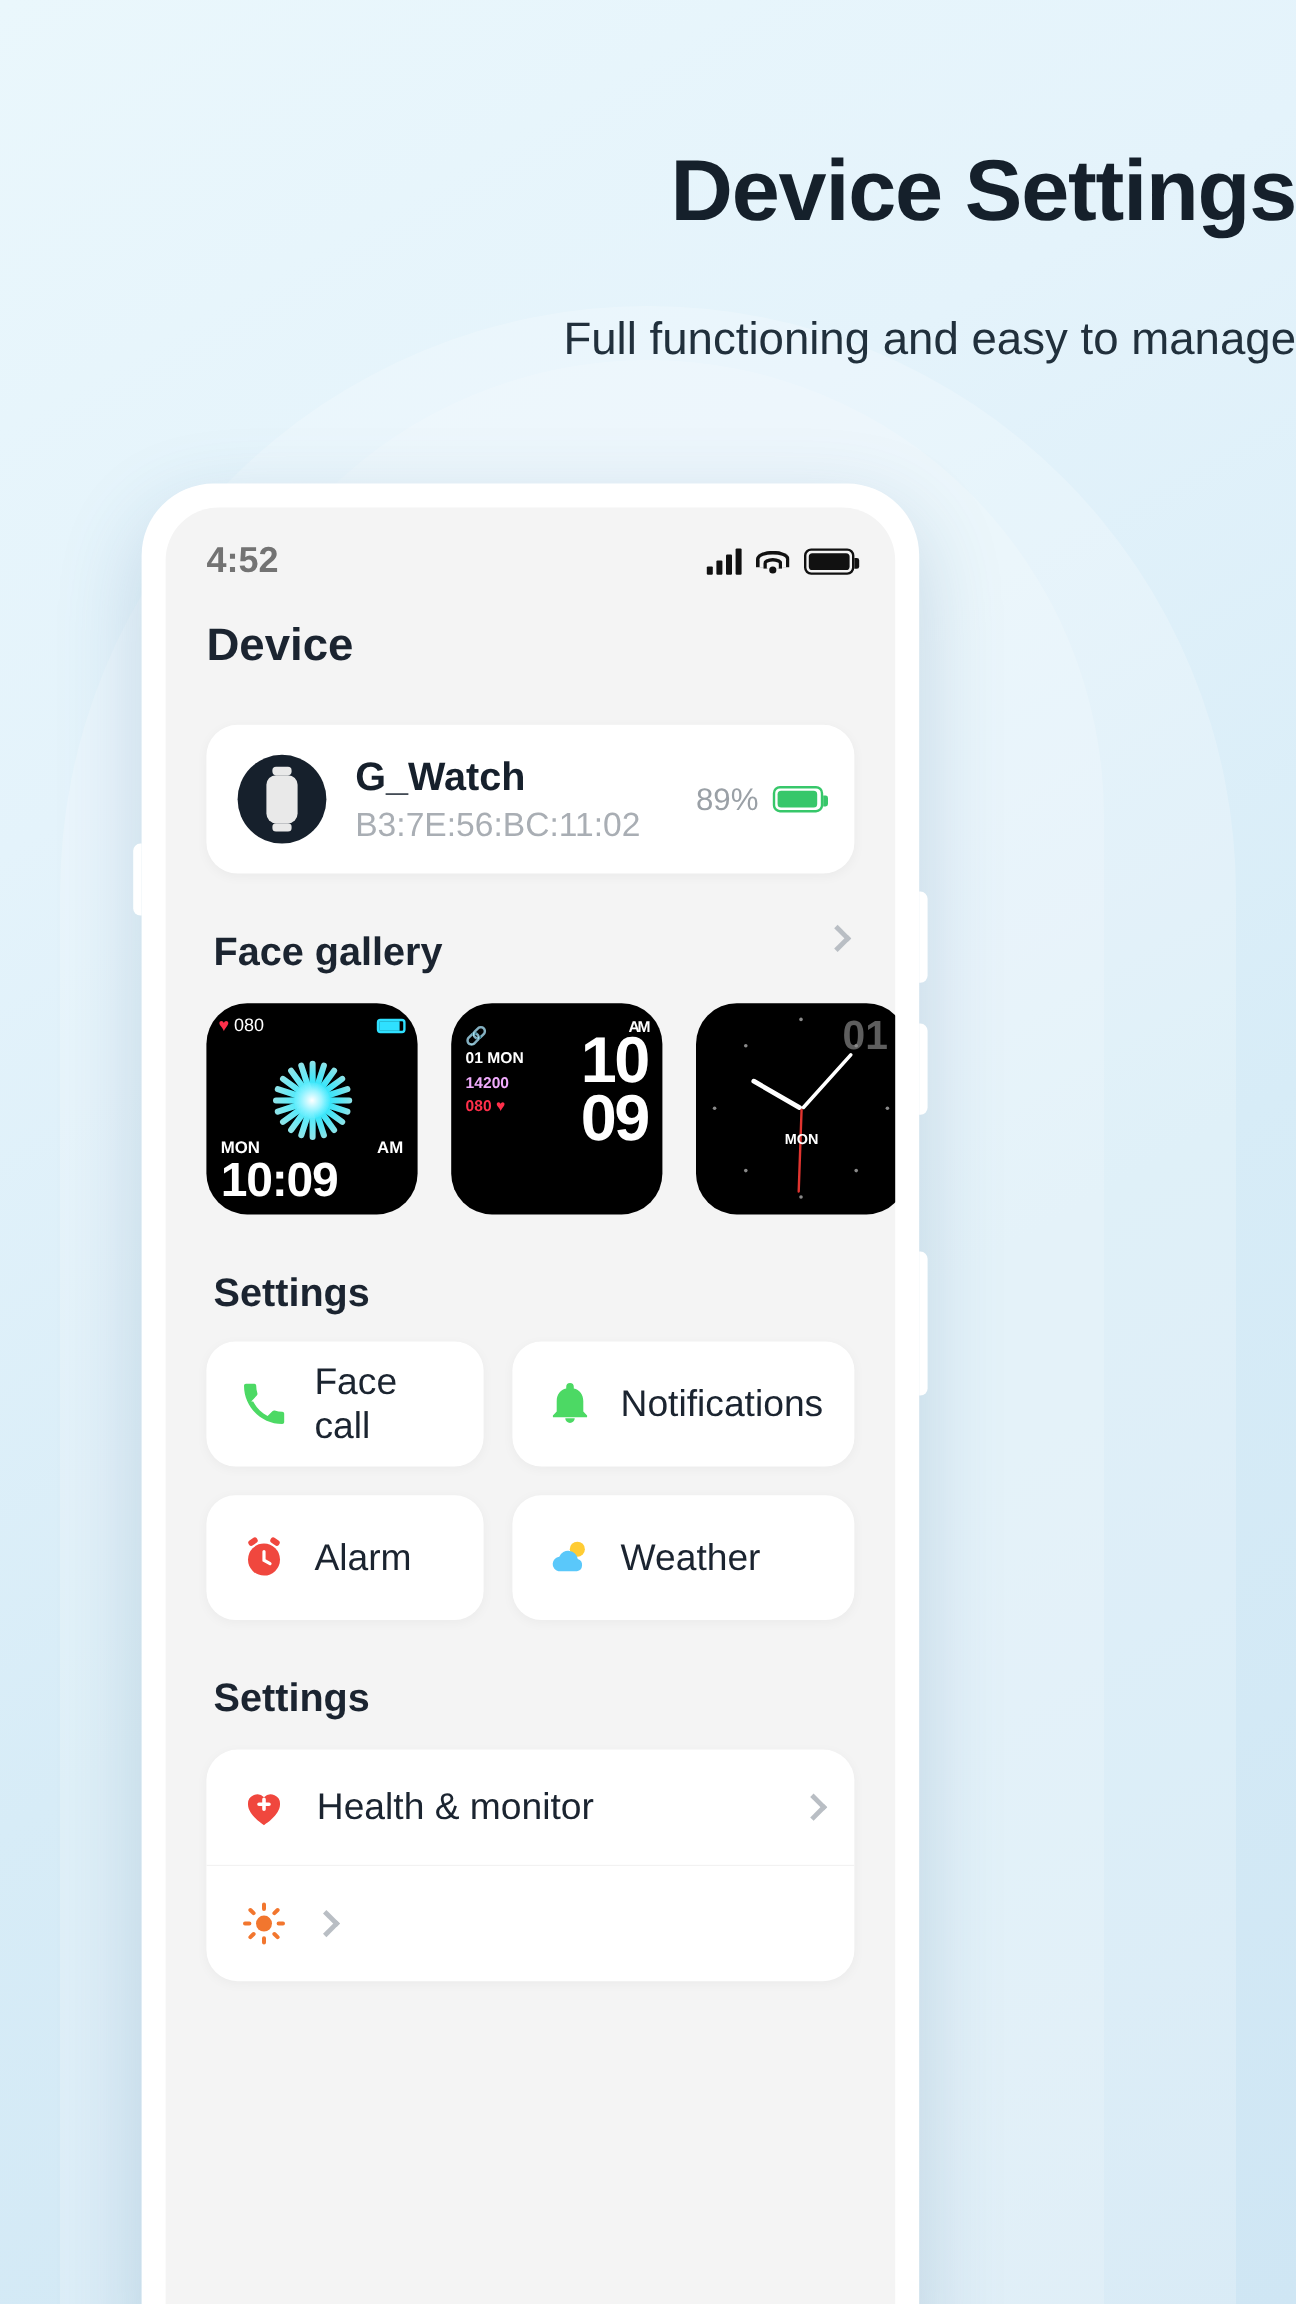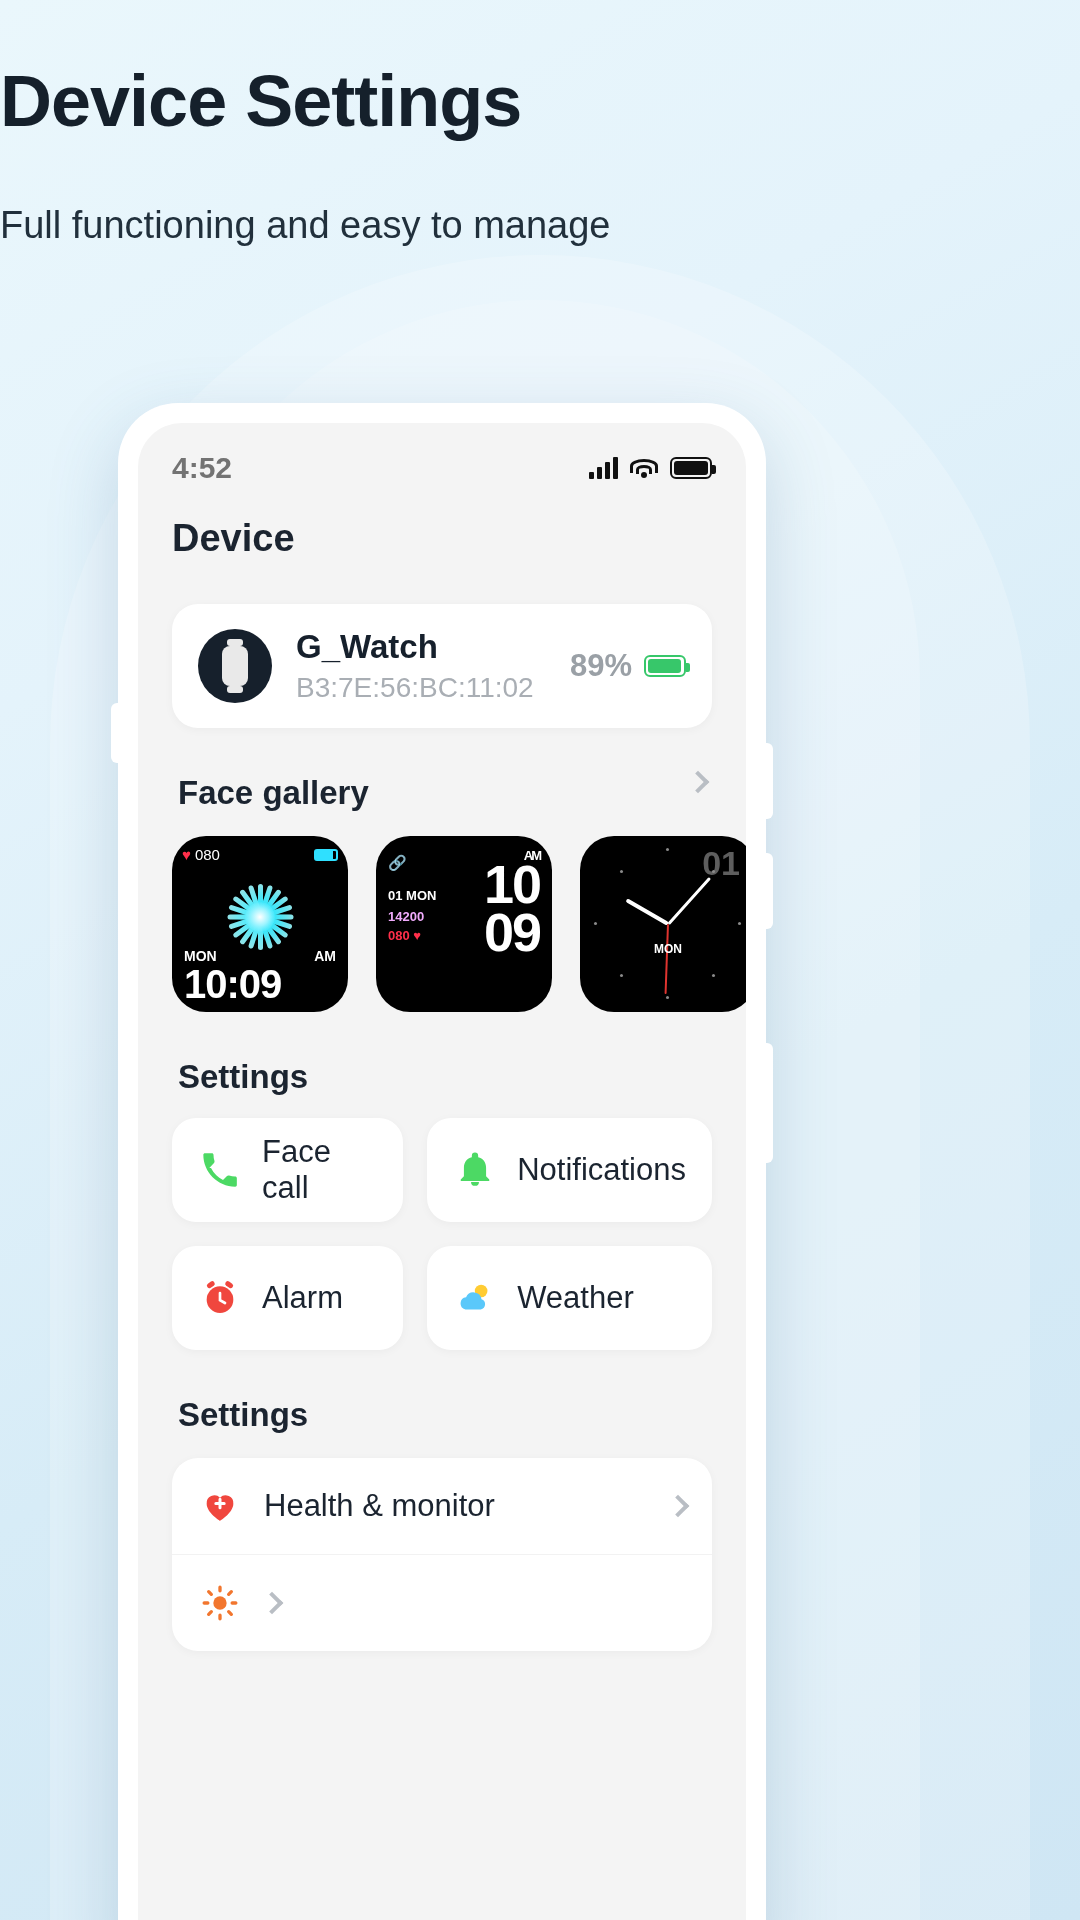--- a/index.html
+++ b/index.html
@@ -12,21 +12,21 @@
   .bg-blob{
     position:absolute; left:50%; transform:translateX(-50%);
     top:255px; width:980px; height:1700px; border-radius:500px 500px 0 0;
     background:rgba(255,255,255,.22); pointer-events:none;
   }
   .bg-blob2{
     position:absolute; left:50%; transform:translateX(-50%);
     top:300px; width:760px; height:1620px; border-radius:400px 400px 0 0;
     background:rgba(255,255,255,.18); pointer-events:none;
   }
-  .hero{ position:relative; z-index:2; text-align:left; padding-top:60px; }
+  .hero{ position:relative; z-index:2; text-align:right; padding-top:118px; }
   .hero h1{
     font-size:72px; font-weight:bold; color:#15202b; letter-spacing:-1px;
   }
   .hero p{
     margin-top:62px; font-size:38px; color:#21303c; font-weight:400;
   }
 
   
   .phone{
     position:absolute; left:118px; top:403px; width:648px; height:1560px;
@@ -72,21 +72,21 @@
     width:74px;height:74px;border-radius:50%;background:#16202c;
     display:flex;align-items:center;justify-content:center;flex:0 0 auto;
   }
   .watch-glyph{ width:26px;height:40px;background:#e9e9e9;border-radius:8px;position:relative;}
   .watch-glyph:before,.watch-glyph:after{content:"";position:absolute;left:5px;width:16px;height:7px;background:#e9e9e9;border-radius:3px;}
   .watch-glyph:before{top:-7px}.watch-glyph:after{bottom:-7px}
   .device-info{flex:1;}
   .device-name{font-size:33px;font-weight:bold;color:#16202c;}
   .device-mac{font-size:28px;color:#a9aeb4;margin-top:6px;}
   .device-batt{display:flex;align-items:center;gap:12px;}
-  .batt-pct{font-size:31px;color:#9aa0a6;font-weight:bold;}
+  .batt-pct{font-size:26px;color:#9aa0a6;}
   .batt-ico{width:42px;height:22px;border:2px solid #37c76a;border-radius:6px;position:relative;}
   .batt-ico:after{content:"";position:absolute;right:-6px;top:6px;width:4px;height:9px;background:#37c76a;border-radius:0 2px 2px 0;}
   .batt-ico i{position:absolute;left:2px;top:2px;bottom:2px;right:3px;background:#37c76a;border-radius:3px;display:block;}
 
   .sec-head{
     display:flex;align-items:flex-start;justify-content:space-between;
     padding:0 40px; margin-top:46px;
   }
   .sec-title{font-size:33px;font-weight:bold;color:#1b2430;}
   .chev{ width:16px;height:16px;border-right:4px solid #b9bec4;border-top:4px solid #b9bec4;transform:rotate(45deg);}
@@ -107,21 +107,21 @@
   .flower .core{width:30px;height:30px;margin:-15px 0 0 -15px;border-radius:50%;
     background:radial-gradient(circle,#ffffff 0%,#9cf4ff 40%,rgba(18,190,230,0) 75%);}
   .f1-bot{position:absolute;bottom:8px;left:12px;right:12px;color:#fff;}
   .f1-mon{display:flex;justify-content:space-between;font-size:14px;font-weight:bold;}
   .f1-time{font-size:40px;font-weight:bold;line-height:1;letter-spacing:-1px;}
 
   
   .f2{padding:14px 12px;display:flex;gap:8px;align-items:flex-start;height:100%;}
   .f2-l{flex:0 0 auto;padding-top:4px;}
   .f2-link{color:#fff;font-size:15px;}
-  .f2-d1{color:#fff;font-size:13px;font-weight:bold;margin-top:16px;}
+  .f2-d1{color:#fff;font-size:13px;font-weight:bold;margin-top:2px;}
   .f2-d2{color:#f0abfc;font-size:13px;font-weight:bold;margin-top:6px;}
   .f2-d3{color:#ff2f4a;font-size:13px;font-weight:bold;margin-top:4px;}
   .f2-r{flex:1;text-align:right;color:#fff;font-weight:bold;line-height:.88;font-size:54px;letter-spacing:-2px;}
   .f2-am{color:#fff;font-size:13px;font-weight:bold;}
 
   
   .f3-num{position:absolute;top:8px;right:16px;color:#5e5e5e;font-size:34px;font-weight:bold;}
   .f3-mon{position:absolute;top:50%;left:50%;transform:translate(-50%,18px);color:#fff;font-size:12px;font-weight:bold;}
   .hand{position:absolute;left:50%;top:50%;transform-origin:50% 100%;background:#fff;border-radius:2px;}
   .hand.h{width:4px;height:48px;margin-left:-2px;margin-top:-48px;transform:rotate(-60deg);}

